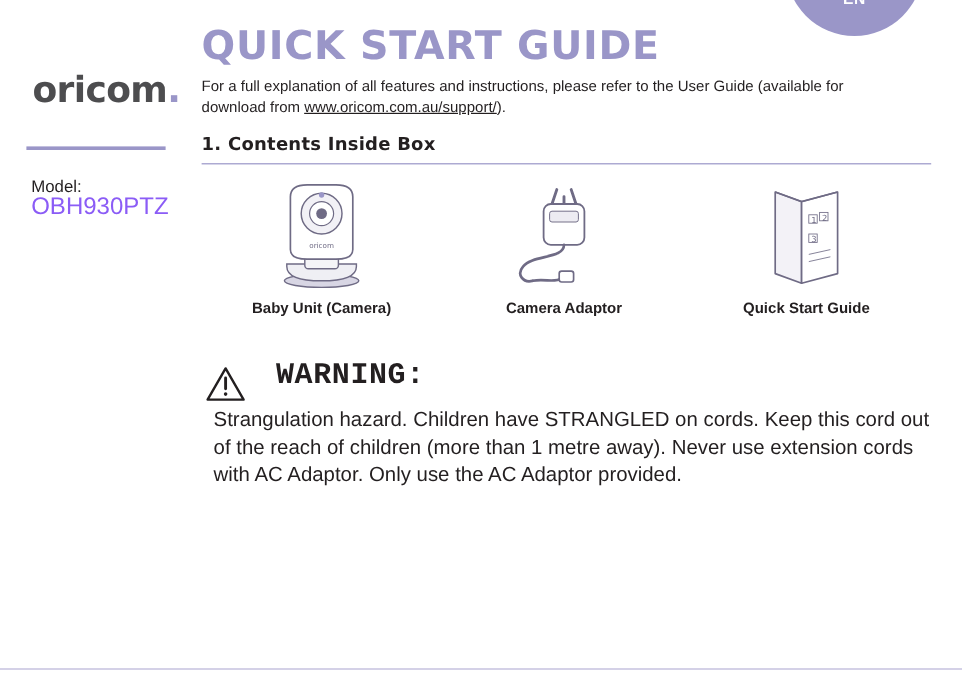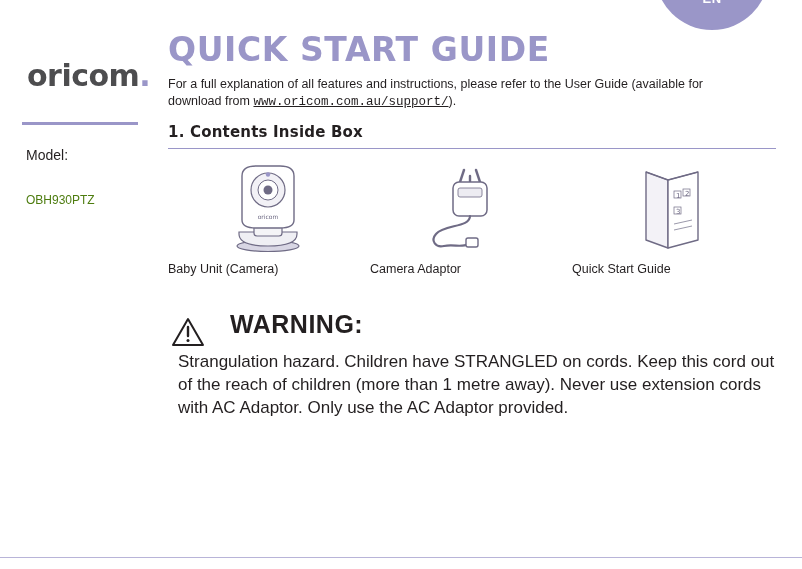--- a/index.html
+++ b/index.html
@@ -72,30 +72,29 @@
     left: 26px;
     top: 135px;
     font-size: 14px;
     color: #231f20;
     margin-top: 12px;
   }
   .model-value {
     position: absolute;
     left: 26px;
     top: 161px;
-    font-size: 12px;
-    color: #4d7c0f;
-    margin-top: 32px;
+    font-size: 20px;
+    color: #8b5cf6;
   }
 
   
   .main-col {
     position: absolute;
     left: 168px;
-    top: 12px;
+    top: 0;
     width: 634px;
     height: 489px;
   }
   .doc-title {
     position: absolute;
     left: 0;
     top: 18px;
     font-size: 33px;
     font-weight: bold;
     letter-spacing: 0.6px;
@@ -107,21 +106,20 @@
     left: 0;
     top: 64px;
     width: 576px;
     font-size: 12.5px;
     line-height: 17px;
     color: #231f20;
   }
   .intro a {
     color: #231f20;
     text-decoration: underline;
-    font-family: Liberation Mono, monospace;
   }
 
   .section-heading {
     position: absolute;
     left: 0;
     top: 111px;
     font-size: 15px;
     font-weight: bold;
     color: #231f20;
     font-family: "DejaVu Sans", sans-serif;
@@ -155,42 +153,43 @@
     left: 0;
     top: 0;
     width: 200px;
     height: 92px;
   }
   .item-caption {
     position: absolute;
     left: 0;
     top: 100px;
     width: 200px;
-    text-align: left;
+    text-align: center;
     font-size: 12.5px;
     color: #231f20;
+    font-weight: bold;
   }
 
   
   .warning-icon {
     position: absolute;
     left: 3px;
     top: 155px;
     width: 34px;
     height: 30px;
   }
   .warning-title {
     position: absolute;
     left: 62px;
     top: 148px;
     font-size: 25px;
     font-weight: bold;
     letter-spacing: 0.5px;
     color: #231f20;
-    font-family: Liberation Sans, sans-serif;
+    font-family: Liberation Mono, monospace;
   }
   .warning-body {
     position: absolute;
     left: 2px;
     top: 188px;
     width: 600px;
     font-size: 17px;
     line-height: 23px;
     color: #231f20;
     margin-left: 8px;

